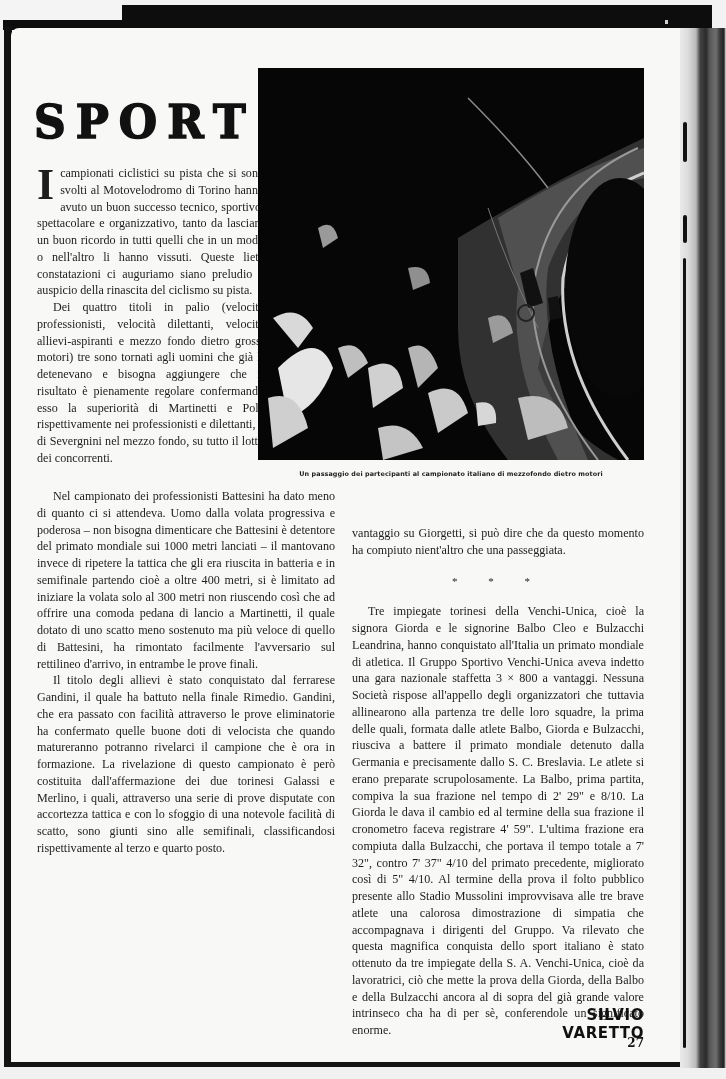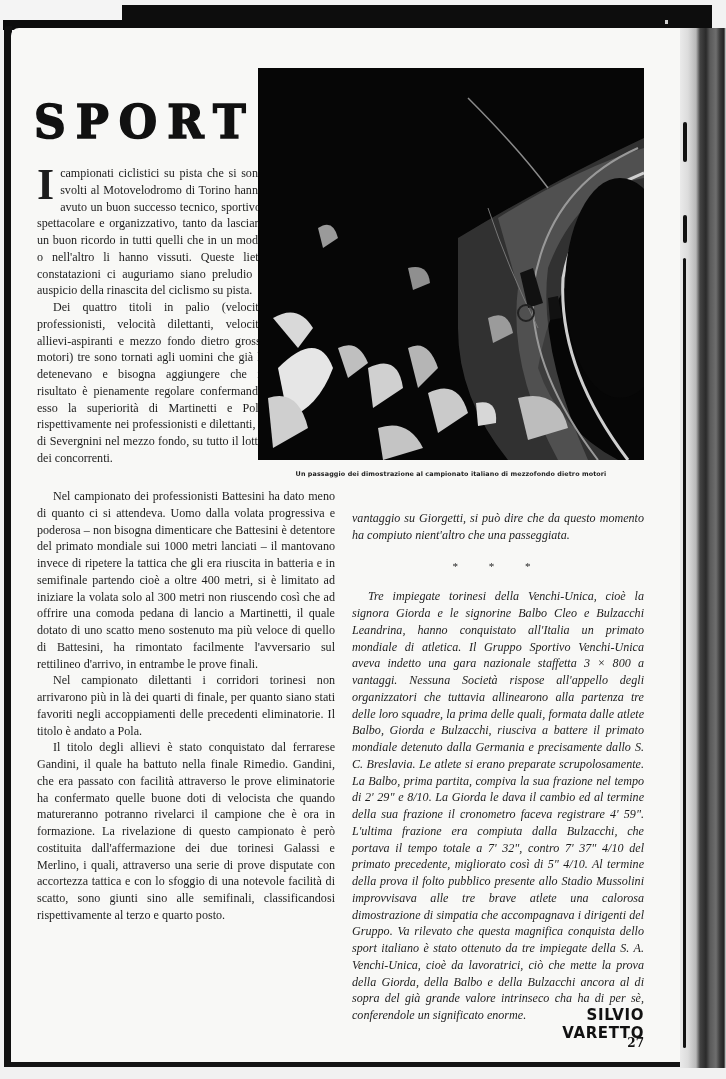--- a/index.html
+++ b/index.html
@@ -42,21 +42,21 @@
       color: #1c1c1c;
     }
     .col {
       position: absolute; font-size: 12.1px; line-height: 16.75px; text-align: justify;
       color: #1d1d1d;
     }
     .col p { margin: 0; text-indent: 16px; }
     .col p.first { text-indent: 0; }
     .col-intro { left: 37px; top: 165px; width: 227px; }
     .col-left { left: 37px; top: 488px; width: 298px; }
-    .col-right { left: 352px; top: 510px; width: 292px; font-style: italic; }
+    .col-right { left: 352px; top: 525px; width: 292px; }
     .dropcap {
       float: left; font-size: 44px; line-height: 34px; font-weight: bold; margin: 3px 6px 0 0;
       font-family: "Liberation Serif", serif;
     }
     .stars { text-align: center !important; text-indent: 0 !important; margin: 14px 0 14px 0 !important; letter-spacing: 14px; font-size: 11px; }
     .signature {
       position: absolute; left: 540px; top: 1006px; width: 104px; text-align: right;
       font-family: "DejaVu Sans", sans-serif; font-weight: bold; font-size: 15px; letter-spacing: 0.6px; color: #111;
     }
     .page-number {
@@ -116,25 +116,24 @@
     <path d="M218 335 Q240 330 238 355 L220 358 Z" fill="#d7d7d7"></path>
     <path d="M230 250 Q250 240 255 265 L235 275 Z" fill="#9b9b9b"></path>
     <path d="M260 330 Q300 320 310 360 L270 372 Z" fill="#bdbdbd"></path>
     <path d="M120 360 Q150 350 165 380 L125 392 Z" fill="#c4c4c4"></path>
 
     <path d="M262 205 L275 200 L285 235 L270 240 Z" fill="#111"></path>
     <circle cx="268" cy="245" r="8" stroke="#222" stroke-width="2" fill="none"></circle>
     <path d="M290 230 L300 228 L304 250 L292 252 Z" fill="#111"></path>
   </svg>
 </div>
-<div class="caption">Un passaggio dei dimostrazione al campionato italiano di mezzofondo dietro motori</div>
+<div class="caption">Un passaggio dei partecipanti al campionato italiano di mezzofondo dietro motori</div>
 
 <div class="col col-left">
   <p>Nel campionato dei professionisti Battesini ha dato meno di quanto ci si attendeva. Uomo dalla volata progressiva e poderosa – non bisogna dimenticare che Battesini è detentore del primato mondiale sui 1000 metri lanciati – il mantovano invece di ripetere la tattica che gli era riuscita in batteria e in semifinale partendo cioè a oltre 400 metri, si è limitato ad iniziare la volata solo al 300 metri non riuscendo così che ad offrire una comoda pedana di lancio a Martinetti, il quale dotato di uno scatto meno sostenuto ma più veloce di quello di Battesini, ha rimontato facilmente l'avversario sul rettilineo d'arrivo, in entrambe le prove finali.</p>
-  <p>Nel campionato dilettanti i corridori torinesi non arrivarono più in là dei quarti di finale, per quanto siano stati favoriti negli accoppiamenti delle precedenti eliminatorie. Il titolo è andato a Pola.</p>
   <p>Il titolo degli allievi è stato conquistato dal ferrarese Gandini, il quale ha battuto nella finale Rimedio. Gandini, che era passato con facilità attraverso le prove eliminatorie ha confermato quelle buone doti di velocista che quando matureranno potranno rivelarci il campione che è ora in formazione. La rivelazione di questo campionato è però costituita dall'affermazione dei due torinesi Galassi e Merlino, i quali, attraverso una serie di prove disputate con accortezza tattica e con lo sfoggio di una notevole facilità di scatto, sono giunti sino alle semifinali, classificandosi rispettivamente al terzo e quarto posto.</p>
 </div>
 
 <div class="col col-right">
   <p class="first">vantaggio su Giorgetti, si può dire che da questo momento ha compiuto nient'altro che una passeggiata.</p>
   <p class="stars">* * *</p>
   <p>Tre impiegate torinesi della Venchi-Unica, cioè la signora Giorda e le signorine Balbo Cleo e Bulzacchi Leandrina, hanno conquistato all'Italia un primato mondiale di atletica. Il Gruppo Sportivo Venchi-Unica aveva indetto una gara nazionale staffetta 3 × 800 a vantaggi. Nessuna Società rispose all'appello degli organizzatori che tuttavia allinearono alla partenza tre delle loro squadre, la prima delle quali, formata dalle atlete Balbo, Giorda e Bulzacchi, riusciva a battere il primato mondiale detenuto dalla Germania e precisamente dallo S. C. Breslavia. Le atlete si erano preparate scrupolosamente. La Balbo, prima partita, compiva la sua frazione nel tempo di 2' 29" e 8/10. La Giorda le dava il cambio ed al termine della sua frazione il cronometro faceva registrare 4' 59". L'ultima frazione era compiuta dalla Bulzacchi, che portava il tempo totale a 7' 32", contro 7' 37" 4/10 del primato precedente, migliorato così di 5" 4/10. Al termine della prova il folto pubblico presente allo Stadio Mussolini improvvisava alle tre brave atlete una calorosa dimostrazione di simpatia che accompagnava i dirigenti del Gruppo. Va rilevato che questa magnifica conquista dello sport italiano è stato ottenuto da tre impiegate della S. A. Venchi-Unica, cioè da lavoratrici, ciò che mette la prova della Giorda, della Balbo e della Bulzacchi ancora al di sopra del già grande valore intrinseco cha ha di per sè, conferendole un significato enorme.</p>
 </div>
 
 <div class="signature">SILVIO VARETTO</div>

